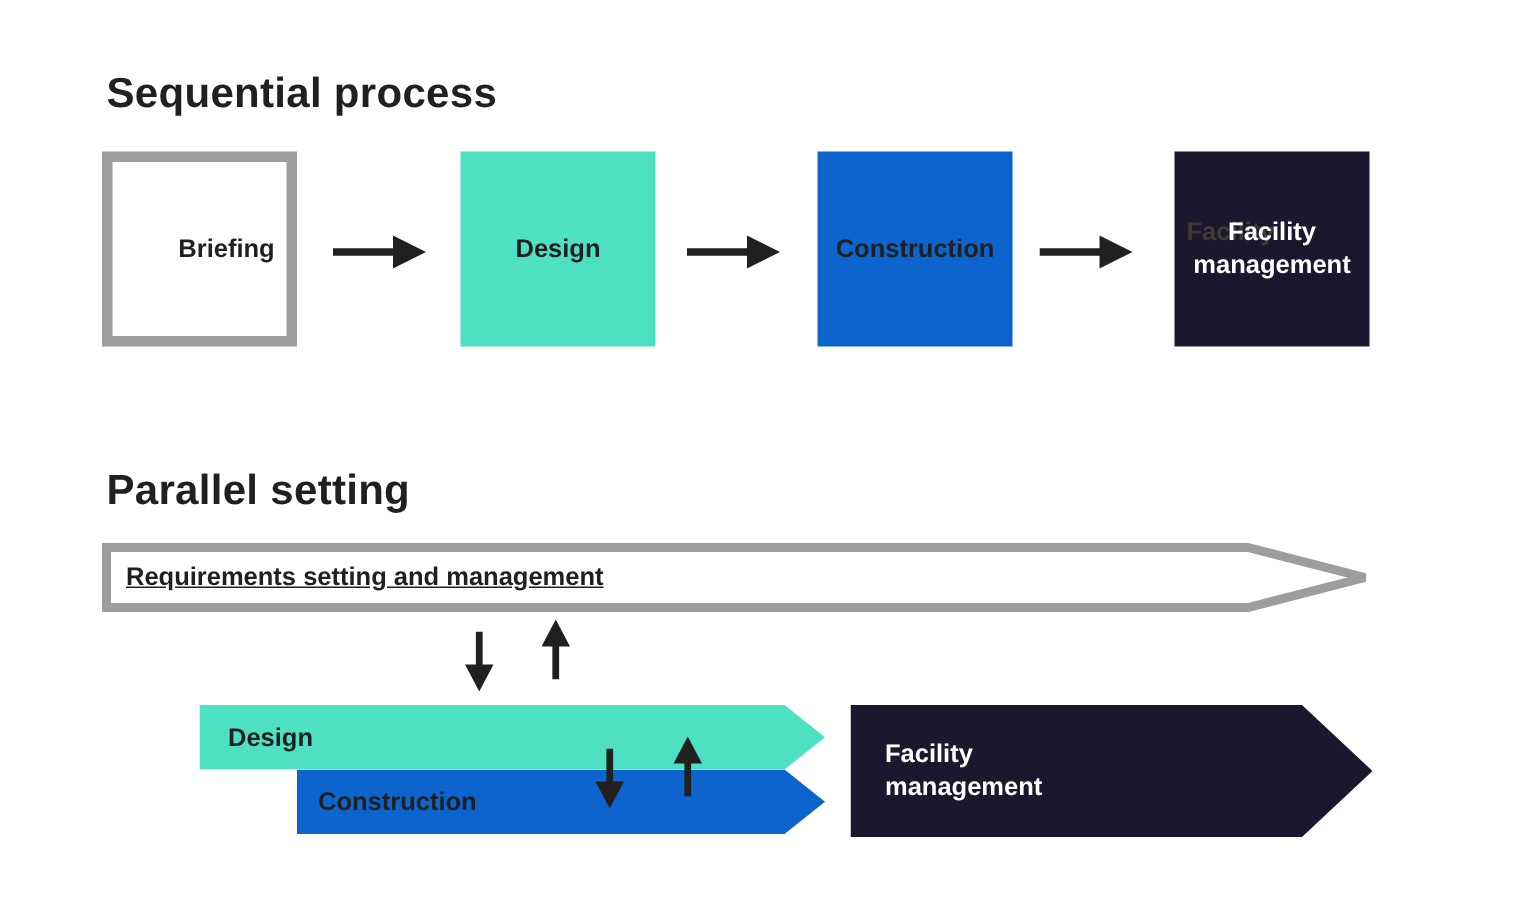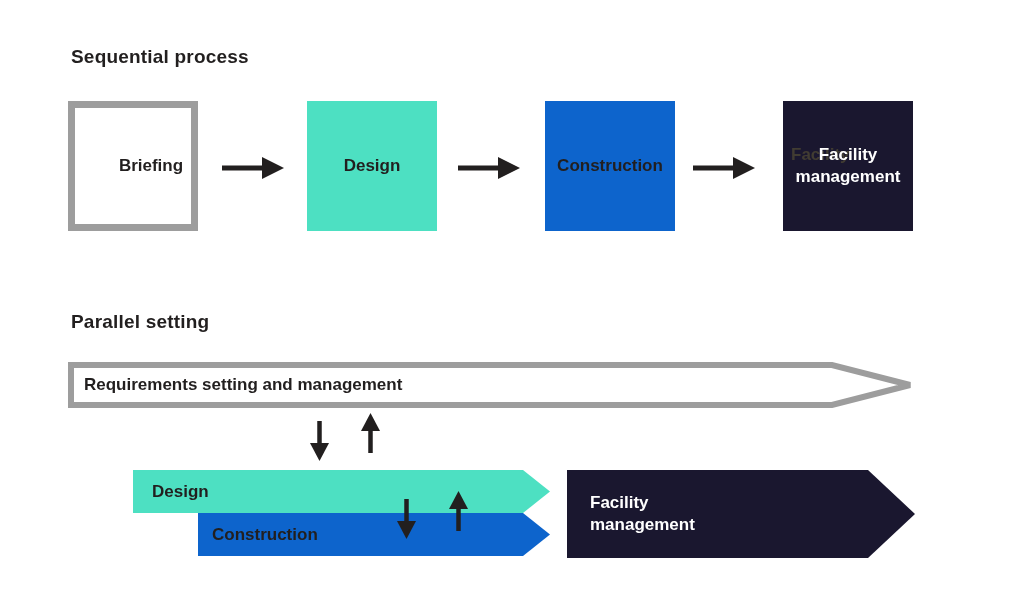--- a/index.html
+++ b/index.html
@@ -5,21 +5,21 @@
   html,body{margin:0;padding:0;background:#ffffff;}
   #canvas{
     position:relative;
     width:1024px;height:614px;
     background:#ffffff;
     overflow:hidden;
     font-family:"Liberation Sans", sans-serif;
   }
   .section-title{
     position:absolute;
-    font-size:19px;font-weight:700;color:#221F1F;
+    font-size:28px;font-weight:700;color:#221F1F;
     letter-spacing:0.2px;
     white-space:nowrap;
   }
   .seq-box{
     position:absolute;top:101px;width:130px;height:130px;
     box-sizing:border-box;
     display:flex;align-items:center;justify-content:center;
     font-size:17px;font-weight:700;color:#221F1F;text-align:center;
   }
   .seq-box.outline{background:#ffffff;border:7px solid #9D9D9D;}
@@ -88,21 +88,21 @@
       <span class="fac-ghost">Facility</span>
       <span class="fac-main">Facility management</span>
     </div>
   </div>
 
   <div class="section-title" style="left:71px;top:311px;">Parallel setting</div>
 
   <svg class="shape" style="left:68px;top:362px;" width="845" height="46" viewBox="0 0 845 46">
     <path d="M3,3 L764,3 L842,23 L764,43 L3,43 Z" fill="#ffffff" stroke="#9D9D9D" stroke-width="6"></path>
   </svg>
-  <div class="bar-label" style="left:84px;top:374px;">Requirements setting and management</div>
+  <div class="bar-label" style="left:84px;top:374px;text-decoration:underline;">Requirements setting and management</div>
 
   <svg class="v-arrow" style="left:310px;top:421px;" viewBox="0 0 19 40">
     <line x1="9.5" y1="0" x2="9.5" y2="24" stroke="#221F1F" stroke-width="4.5"></line>
     <polygon points="0,22 19,22 9.5,40" fill="#221F1F"></polygon>
   </svg>
   <svg class="v-arrow" style="left:361px;top:413px;" viewBox="0 0 19 40">
     <polygon points="0,18 19,18 9.5,0" fill="#221F1F"></polygon>
     <line x1="9.5" y1="16" x2="9.5" y2="40" stroke="#221F1F" stroke-width="4.5"></line>
   </svg>
 

